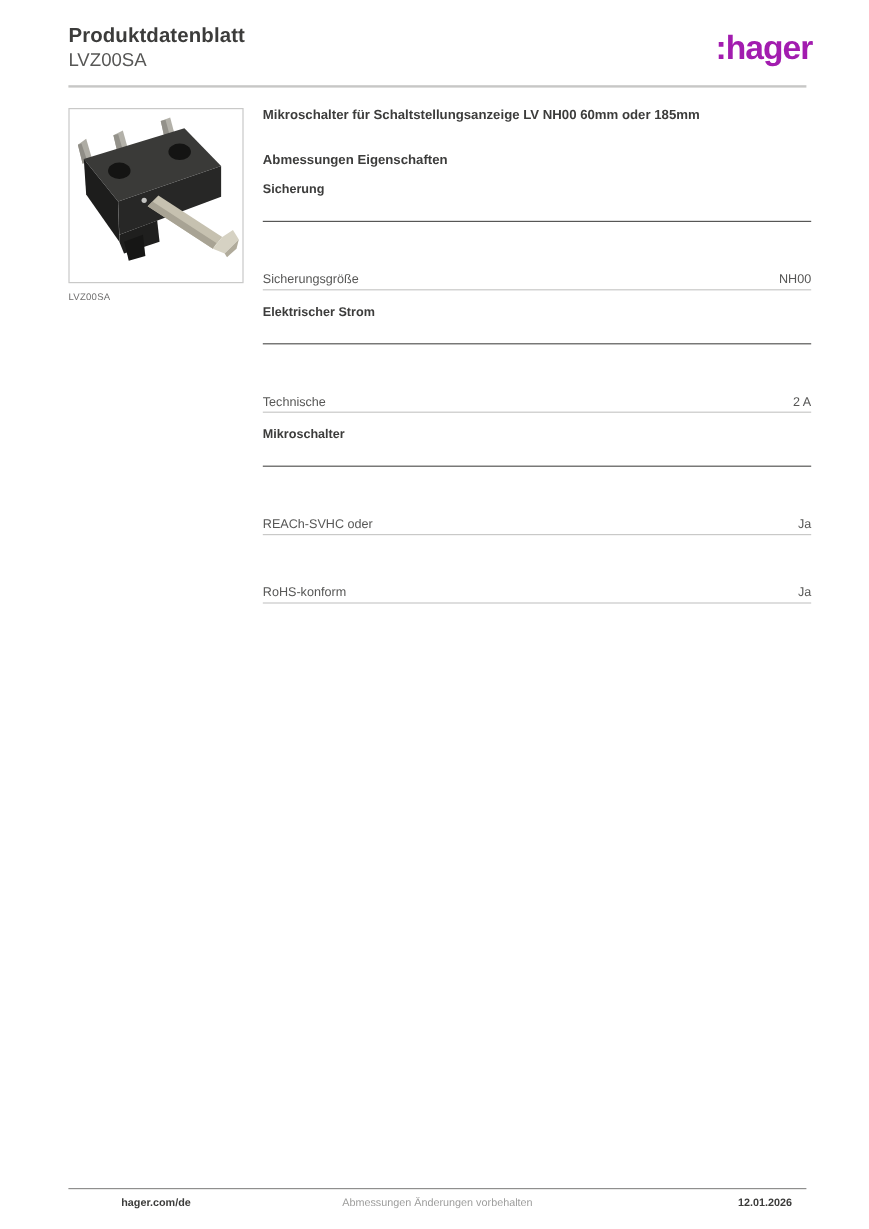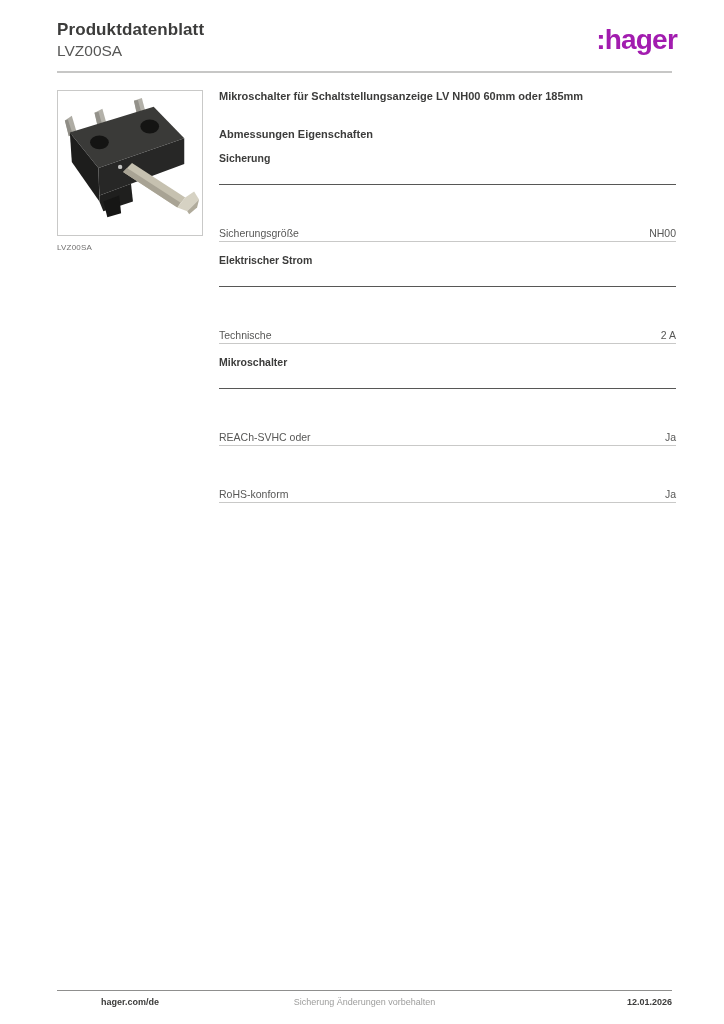--- a/index.html
+++ b/index.html
@@ -35,21 +35,21 @@
               font-size:10.5px; color:#575756; padding:2px 0 2px;
               border-bottom:1px solid #c9c9c8;margin-top:40px; }
   .spec-row .label { text-align:left; }
   .spec-row .value { text-align:right; }
 
   
   .footer-rule { position:absolute; left:57px; right:52px; top:990px; height:1px; background:#8f8f8e; }
   .footer { position:absolute; left:57px; right:52px; top:997px; height:14px; font-size:9px; }
   .footer-center { position:absolute; left:0; right:0; text-align:center; color:#9d9d9c; }
   .footer-left { position:absolute; left:0; font-weight:bold; color:#3c3c3b;margin-left:44px; }
-  .footer-right { position:absolute; right:0; font-weight:bold; color:#3c3c3b; }
+  .footer-right { position:absolute; right:12px; font-weight:bold; color:#3c3c3b; }
 </style>
 </head>
 <body>
 
 <div class="page">
 
   <div class="header-left">
     <div class="doc-type">Produktdatenblatt</div>
     <div class="product-ref">LVZ00SA</div>
   </div>
@@ -120,18 +120,18 @@
       </div>
       <div class="spec-row">
         <span class="label">RoHS-konform</span>
         <span class="value">Ja</span>
       </div>
     </div>
   </div>
 
   <div class="footer-rule"></div>
   <div class="footer">
-    <span class="footer-center">Sicherung Änderungen vorbehalten</span>
+    <span class="footer-center">Abmessungen Änderungen vorbehalten</span>
     <span class="footer-left">hager.com/de</span>
     <span class="footer-right">12.01.2026</span>
   </div>
 
 </div>
 
 </body></html>

